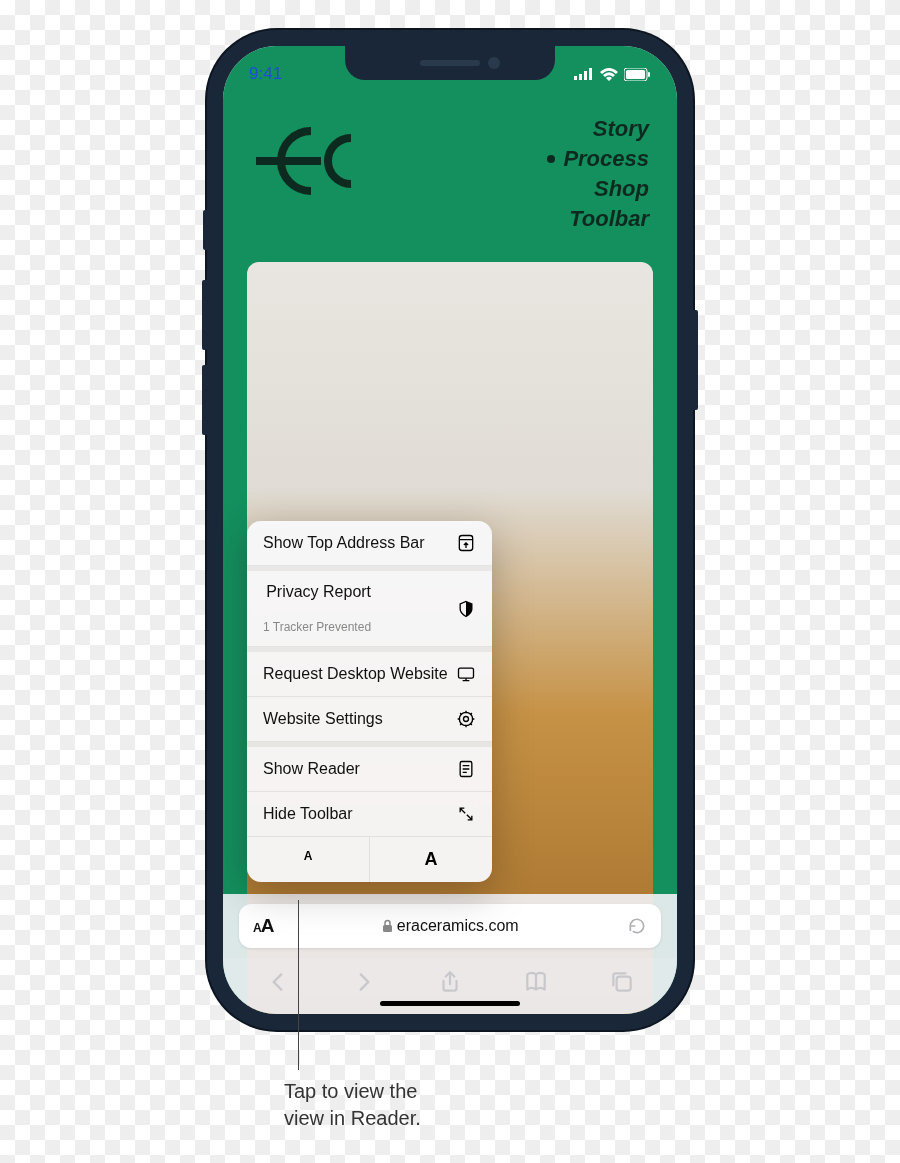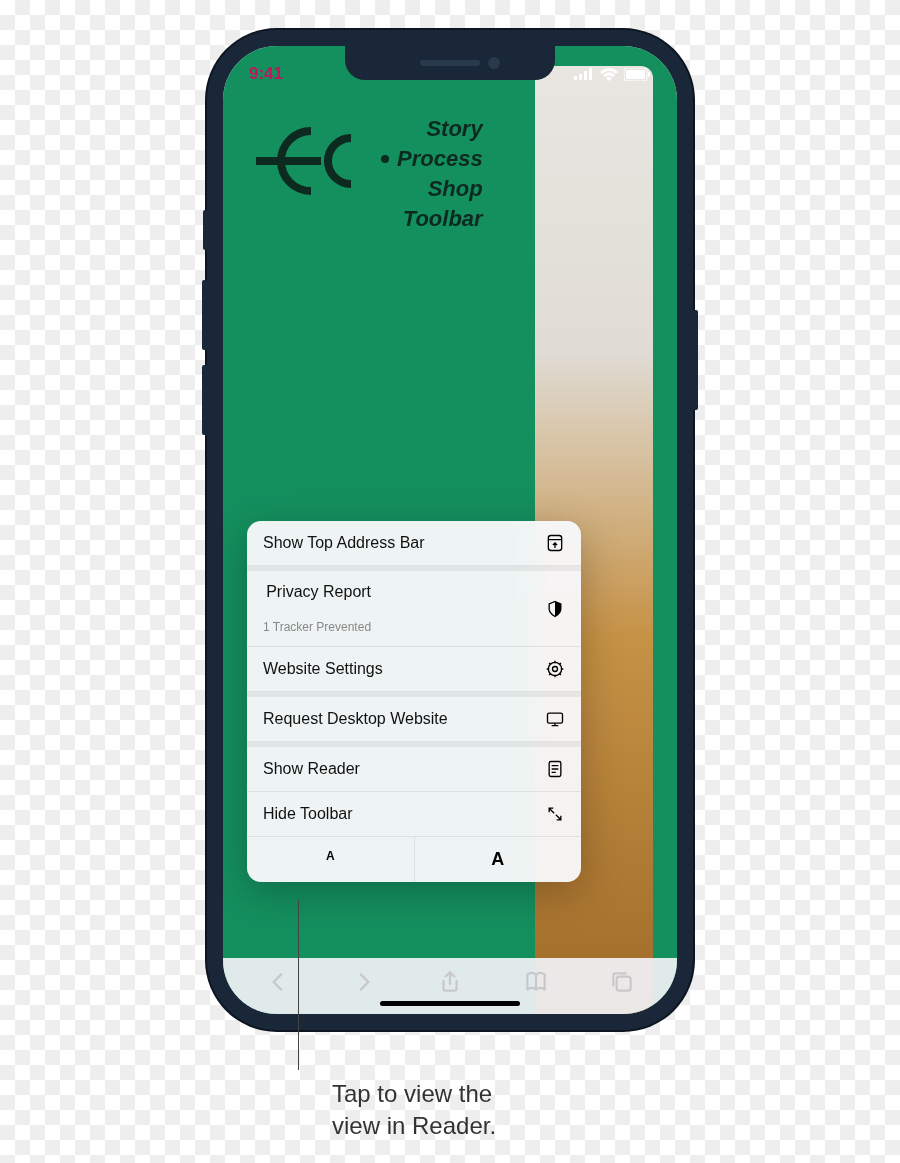--- a/index.html
+++ b/index.html
@@ -77,31 +77,31 @@
   }
   .status-bar {
     position: absolute;
     top: 0; left: 0; right: 0;
     height: 48px;
     display: flex;
     justify-content: space-between;
     align-items: center;
     padding: 8px 26px 0;
     z-index: 40;
-    color: #be185d;
-    font-weight: 700;
+    color: #1d4ed8;
+    font-weight: 400;
     font-size: 17px;
   }
   .status-right { display: flex; align-items: center; gap: 6px; }
   .content {
     position: absolute;
     inset: 0;
     background: #148f5e;
     display: flex;
-    flex-direction: row;
+    flex-direction: column;
   }
   .site-header {
     padding: 70px 28px 10px;
     display: flex;
     justify-content: space-between;
     align-items: flex-start;
   }
   .logo { width: 130px; height: 90px; position: relative; }
   .logo svg { position: absolute; inset: 0; }
   .nav {
@@ -123,21 +123,21 @@
     margin: 20px 24px 0;
     flex: 1;
     position: relative;
     background: linear-gradient(180deg, #e9e6e1 0%, #e0dcd5 30%, #c69246 60%, #a06b28 100%);
     border-radius: 12px 12px 0 0;
   }
   .menu {
     position: absolute;
     left: 24px;
     bottom: 132px;
-    width: 334px;
+    width: 245px;
     background: rgba(248, 248, 250, 0.96);
     border-radius: 14px;
     box-shadow: 0 10px 40px rgba(0,0,0,0.25);
     overflow: hidden;
     z-index: 30;
     backdrop-filter: blur(10px);
   }
   .menu-row {
     display: flex;
     align-items: center;
@@ -218,26 +218,25 @@
     top: 900px;
     width: 1px;
     height: 170px;
     background: #444;
     z-index: 100;
   }
   .callout-text {
     position: absolute;
     left: 284px;
     top: 1078px;
-    font-size: 24px;
+    font-size: 20px;
     color: #333;
     line-height: 1.35;
     z-index: 100;
     width: 260px;
-    margin-left: 48px;
   }
 </style>
 </head>
 <body>
 
 <div class="phone">
   <div class="side-btn sb1"></div>
   <div class="side-btn sb2"></div>
   <div class="side-btn sb3"></div>
   <div class="screen">
@@ -305,46 +304,46 @@
       <div class="menu-row group-sep">
         <span>
           <span>Privacy Report</span>
           <span class="sub">1 Tracker Prevented</span>
         </span>
         <svg class="icon" viewBox="0 0 24 24">
             <path d="M12 3 L19 6 V12 C19 17 12 21 12 21 C12 21 5 17 5 12 V6 Z" fill="none" stroke="#000" stroke-width="1.6"></path>
             <path d="M12 3 L12 21 C12 21 19 17 19 12 V6 Z" fill="#000"></path>
           </svg>
       </div>
+      <div class="menu-row group-sep">
+        <span>Request Desktop Website</span>
+        <svg class="icon" viewBox="0 0 24 24">
+            <rect x="3" y="5" width="18" height="12" rx="2" fill="none" stroke="#000" stroke-width="1.6"></rect>
+            <line x1="8" y1="20" x2="16" y2="20" stroke="#000" stroke-width="1.6"></line>
+            <line x1="12" y1="17" x2="12" y2="20" stroke="#000" stroke-width="1.6"></line>
+          </svg>
+      </div>
       <div class="menu-row">
         <span>Website Settings</span>
         <svg class="icon" viewBox="0 0 24 24">
             <circle cx="12" cy="12" r="8" fill="none" stroke="#000" stroke-width="1.6"></circle>
             <circle cx="12" cy="12" r="3" fill="none" stroke="#000" stroke-width="1.6"></circle>
             <g stroke="#000" stroke-width="1.6">
               <line x1="12" y1="2" x2="12" y2="5"></line>
               <line x1="12" y1="19" x2="12" y2="22"></line>
               <line x1="2" y1="12" x2="5" y2="12"></line>
               <line x1="19" y1="12" x2="22" y2="12"></line>
               <line x1="4.9" y1="4.9" x2="7" y2="7"></line>
               <line x1="17" y1="17" x2="19.1" y2="19.1"></line>
               <line x1="4.9" y1="19.1" x2="7" y2="17"></line>
               <line x1="17" y1="7" x2="19.1" y2="4.9"></line>
             </g>
           </svg>
       </div>
       <div class="menu-row group-sep">
-        <span>Request Desktop Website</span>
-        <svg class="icon" viewBox="0 0 24 24">
-            <rect x="3" y="5" width="18" height="12" rx="2" fill="none" stroke="#000" stroke-width="1.6"></rect>
-            <line x1="8" y1="20" x2="16" y2="20" stroke="#000" stroke-width="1.6"></line>
-            <line x1="12" y1="17" x2="12" y2="20" stroke="#000" stroke-width="1.6"></line>
-          </svg>
-      </div>
-      <div class="menu-row group-sep">
         <span>Show Reader</span>
         <svg class="icon" viewBox="0 0 24 24">
             <rect x="5" y="3" width="14" height="18" rx="2" fill="none" stroke="#000" stroke-width="1.6"></rect>
             <line x1="8" y1="8" x2="16" y2="8" stroke="#000" stroke-width="1.6"></line>
             <line x1="8" y1="12" x2="16" y2="12" stroke="#000" stroke-width="1.6"></line>
             <line x1="8" y1="16" x2="13" y2="16" stroke="#000" stroke-width="1.6"></line>
           </svg>
       </div>
       <div class="menu-row">
         <span>Hide Toolbar</span>
@@ -352,20 +351,36 @@
             <path d="M5 10 L5 5 L10 5 M5 5 L11 11" fill="none" stroke="#000" stroke-width="1.6"></path>
             <path d="M19 14 L19 19 L14 19 M19 19 L13 13" fill="none" stroke="#000" stroke-width="1.6"></path>
           </svg>
       </div>
       <div class="zoom-row">
         <div class="zoom-cell small">A</div>
         <div class="zoom-cell large">A</div>
       </div>
     </div>
 
+    <div class="address-bar-wrap">
+      <div class="address-bar">
+        <span class="aa"><span style="font-size:12px">A</span><span class="big">A</span></span>
+        <span class="url">
+          <svg width="11" height="14" viewBox="0 0 11 14">
+              <rect x="1" y="6" width="9" height="7" rx="1.5" fill="#888"></rect>
+              <path d="M3 6 V4 a2.5 2.5 0 0 1 5 0 V6" fill="none" stroke="#888" stroke-width="1.5"></path>
+            </svg>
+          <span>eraceramics.com</span>
+        </span>
+        <svg width="20" height="20" viewBox="0 0 24 24">
+            <path d="M4 12 a8 8 0 1 1 3 6.2" fill="none" stroke="#b0b0b4" stroke-width="2"></path>
+            <path d="M4 18 L4 12 L10 12" fill="none" stroke="#b0b0b4" stroke-width="2"></path>
+          </svg>
+      </div>
+    </div>
 
     <div class="toolbar">
       <svg class="tool-icon" viewBox="0 0 24 24">
           <path d="M15 5 L8 12 L15 19" fill="none" stroke="currentColor" stroke-width="2.2" stroke-linecap="round" stroke-linejoin="round"></path>
         </svg>
       <svg class="tool-icon" viewBox="0 0 24 24">
           <path d="M9 5 L16 12 L9 19" fill="none" stroke="currentColor" stroke-width="2.2" stroke-linecap="round" stroke-linejoin="round"></path>
         </svg>
       <svg class="tool-icon" viewBox="0 0 24 24">
           <path d="M12 3 L12 14 M8 7 L12 3 L16 7" fill="none" stroke="currentColor" stroke-width="2" stroke-linecap="round" stroke-linejoin="round"></path>

